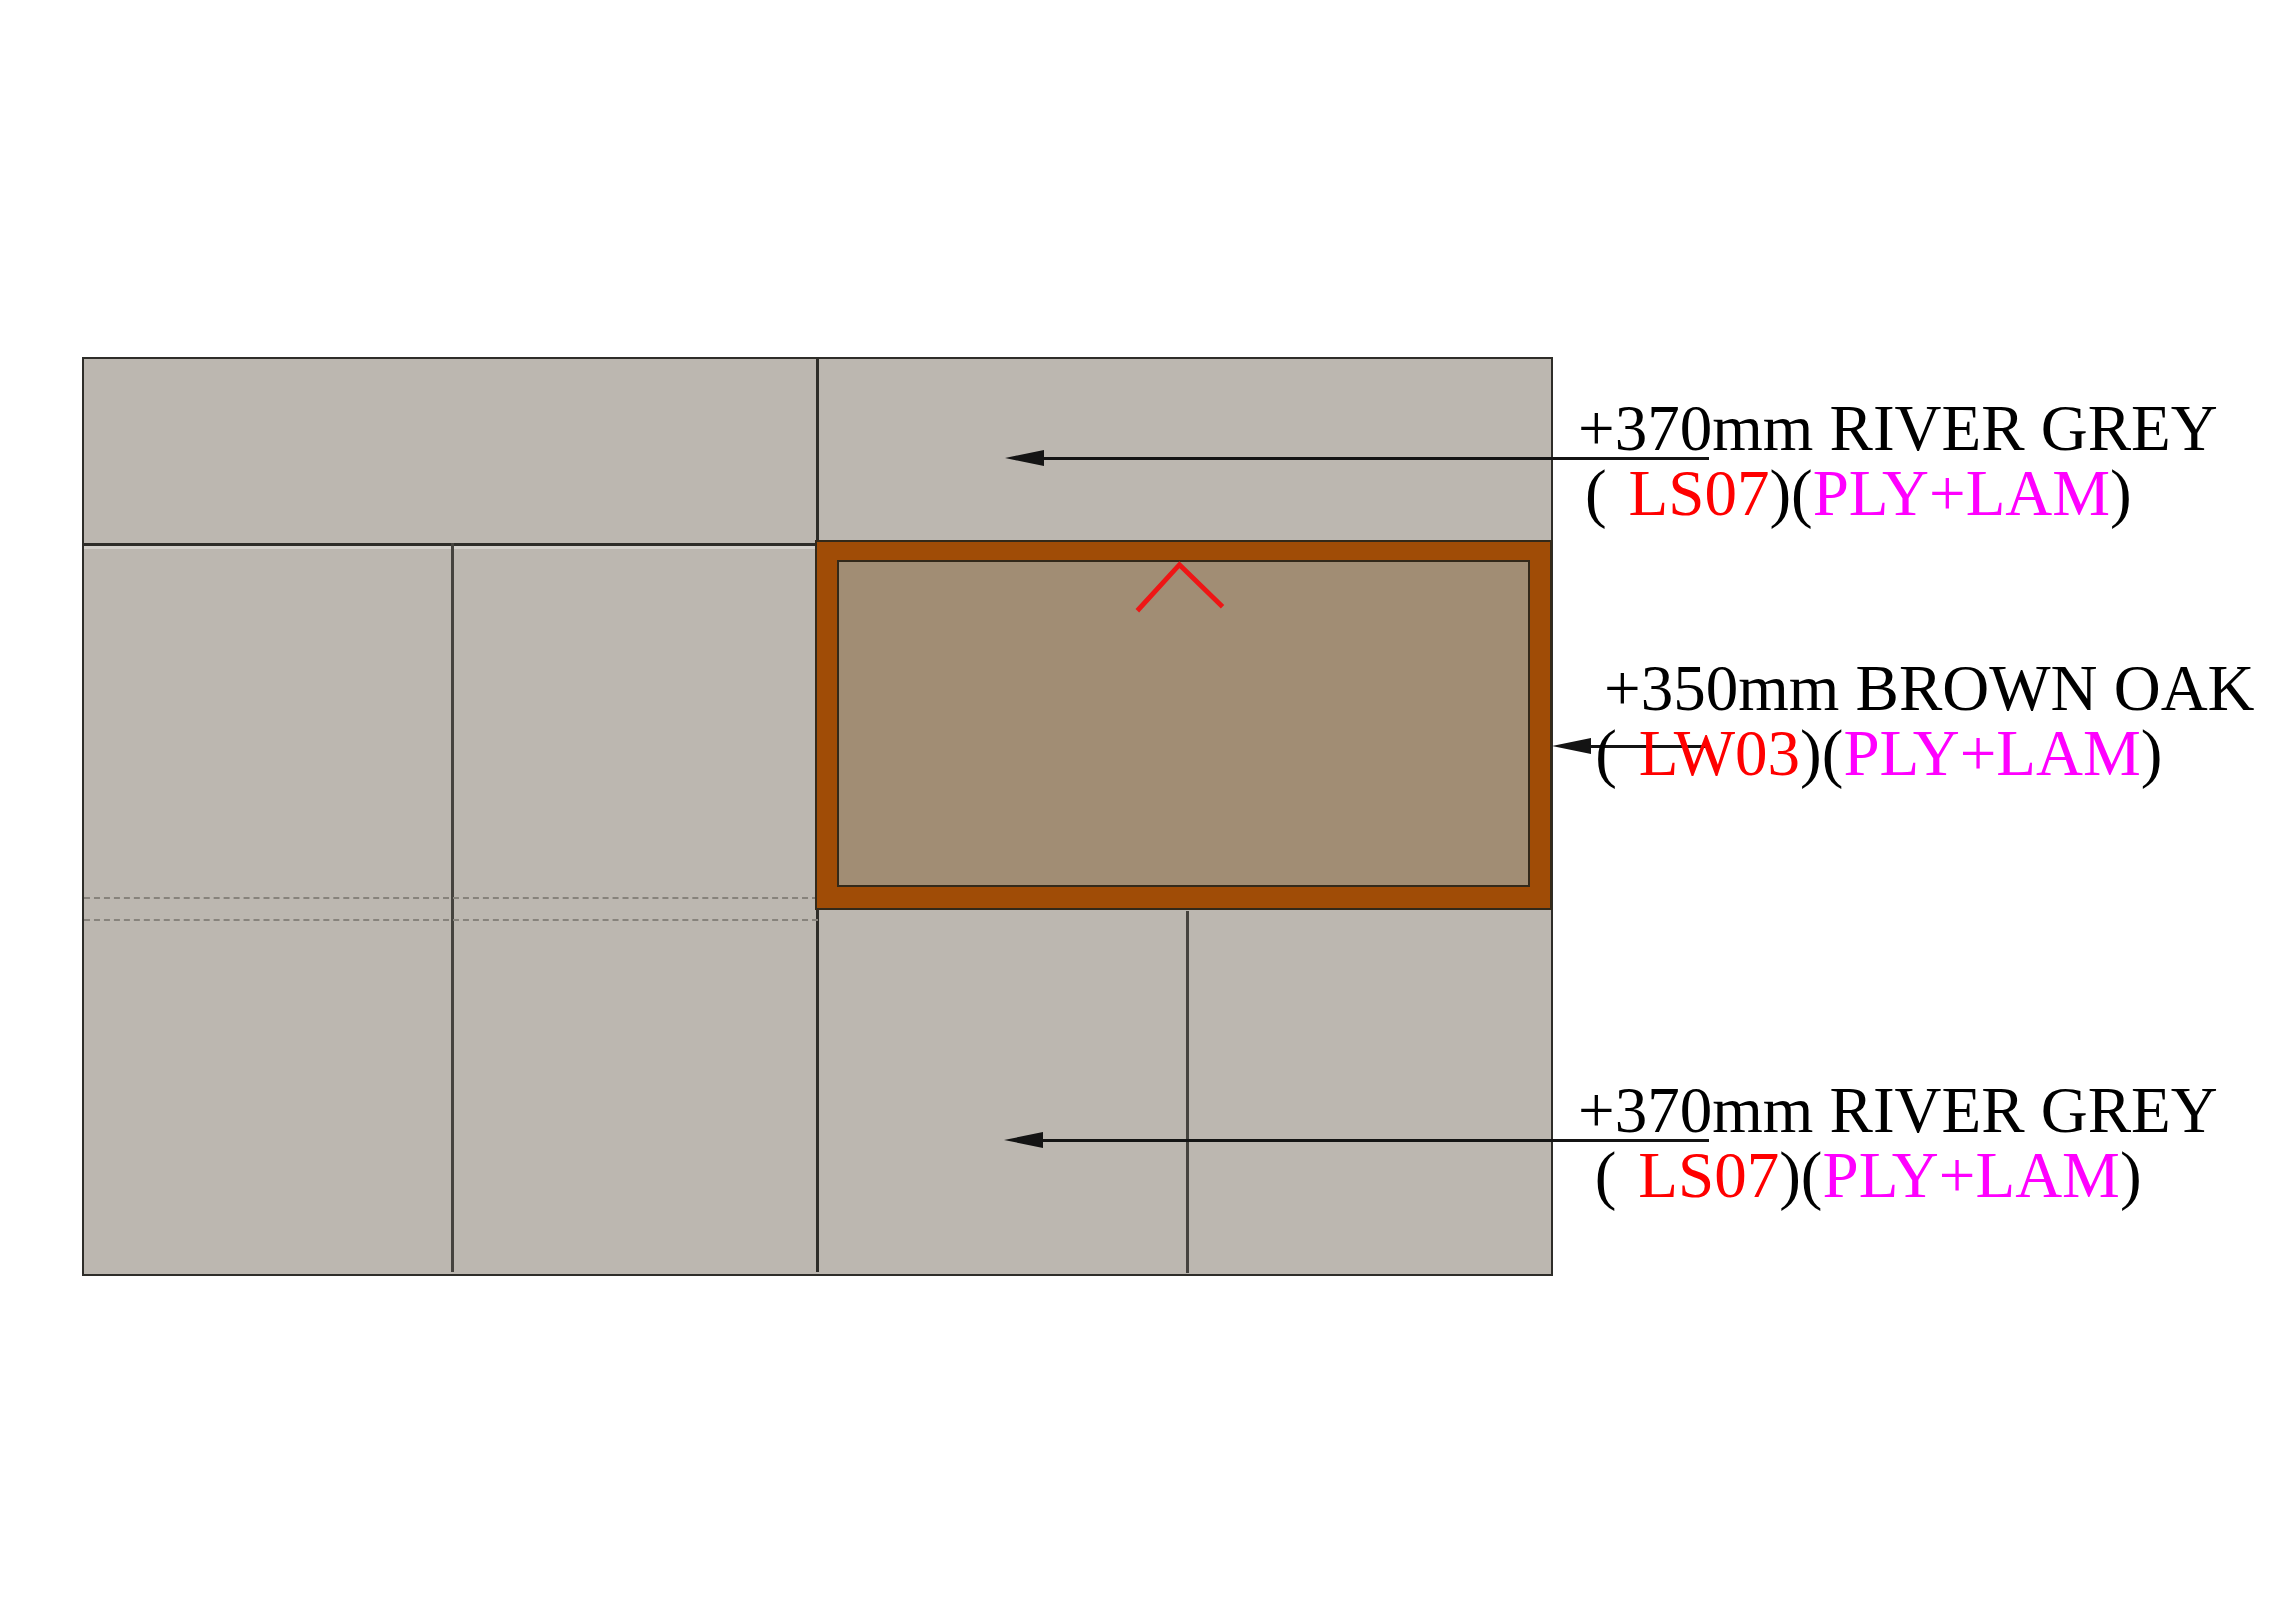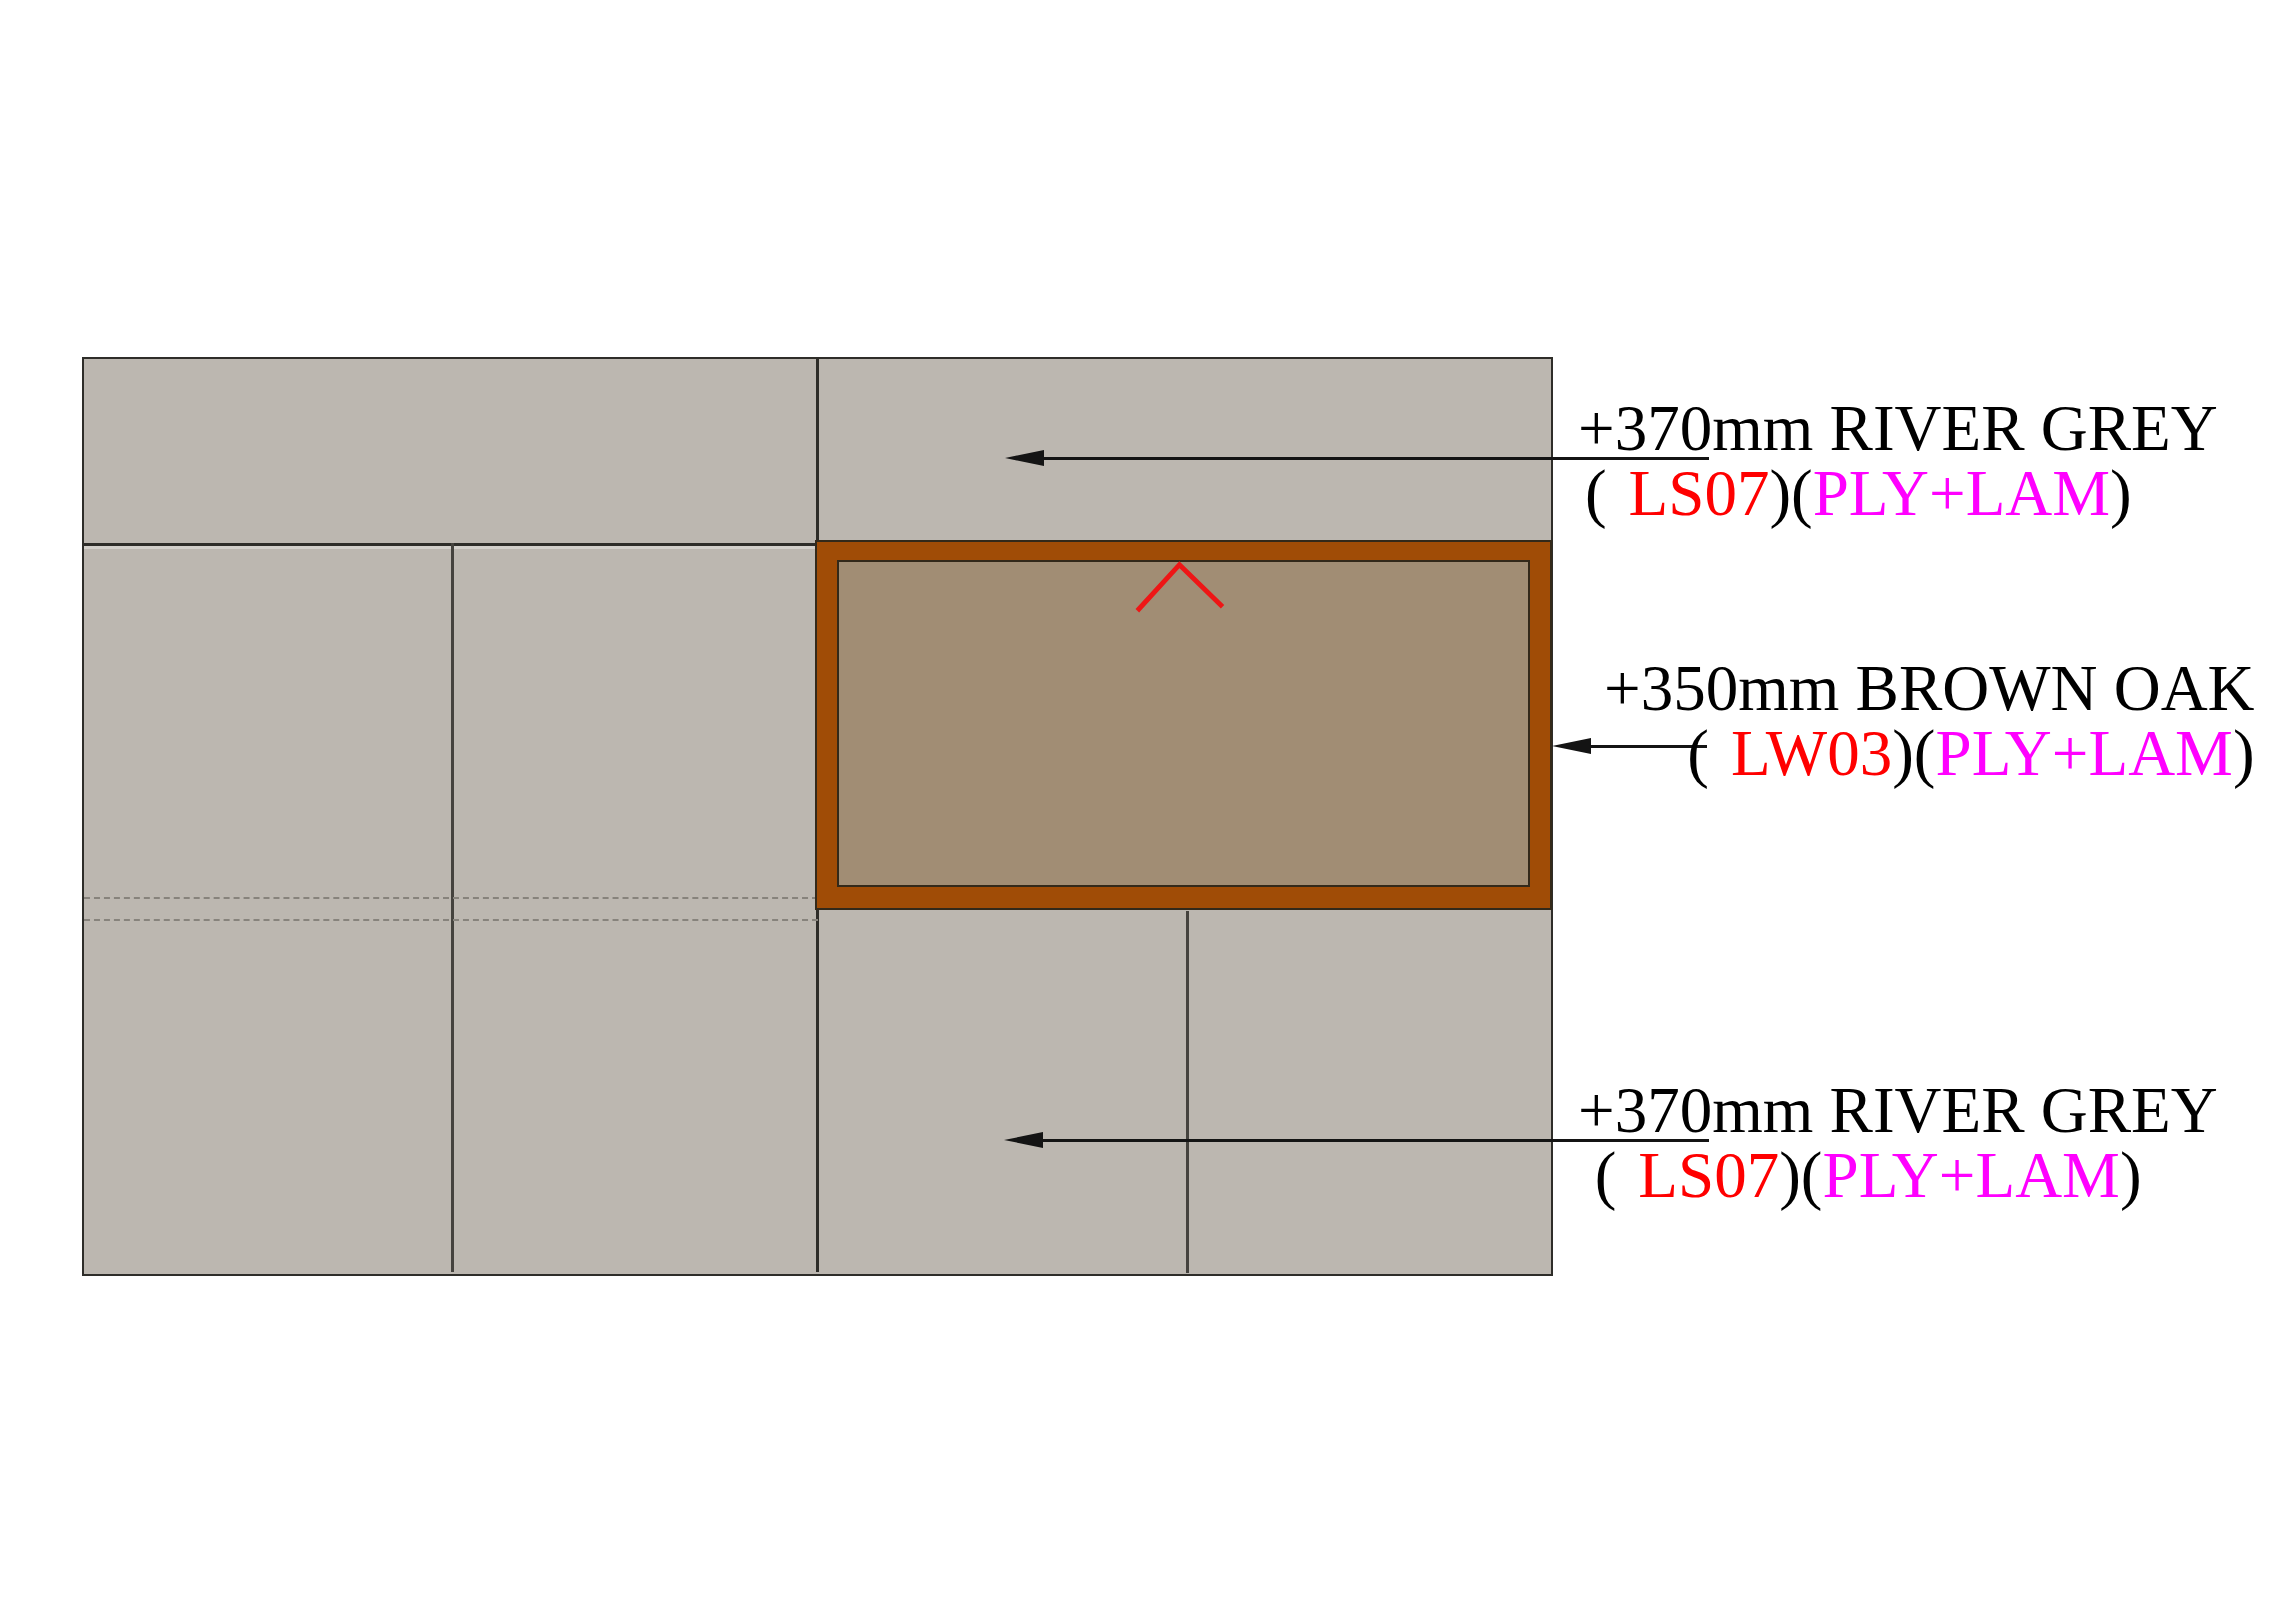--- a/index.html
+++ b/index.html
@@ -30,21 +30,21 @@
   .arrow-head{position:absolute;width:0;height:0;
               border-top:8.8px solid transparent;border-bottom:8.8px solid transparent;
               border-right:39px solid var(--leader);}
 
   
   .ann{position:absolute;font-size:65px;line-height:65px;color:var(--text);white-space:nowrap;}
   .ann .l2{display:block;}
   .ann-top{left:1578px;top:396px;}
   .ann-top .l2{margin-left:6.9px;}
   .ann-mid{left:1604px;top:656px;}
-  .ann-mid .l2{margin-left:-8.8px;text-align:right;}
+  .ann-mid .l2{margin-left:-8.8px;}
   .ann-bot{left:1578px;top:1078px;}
   .ann-bot .l2{margin-left:16.7px;}
   .code{color:var(--code_red);margin-left:22px;}
   .material{color:var(--material_magenta);}
 </style>
 </head>
 <body>
 
 <div class="page">
 

